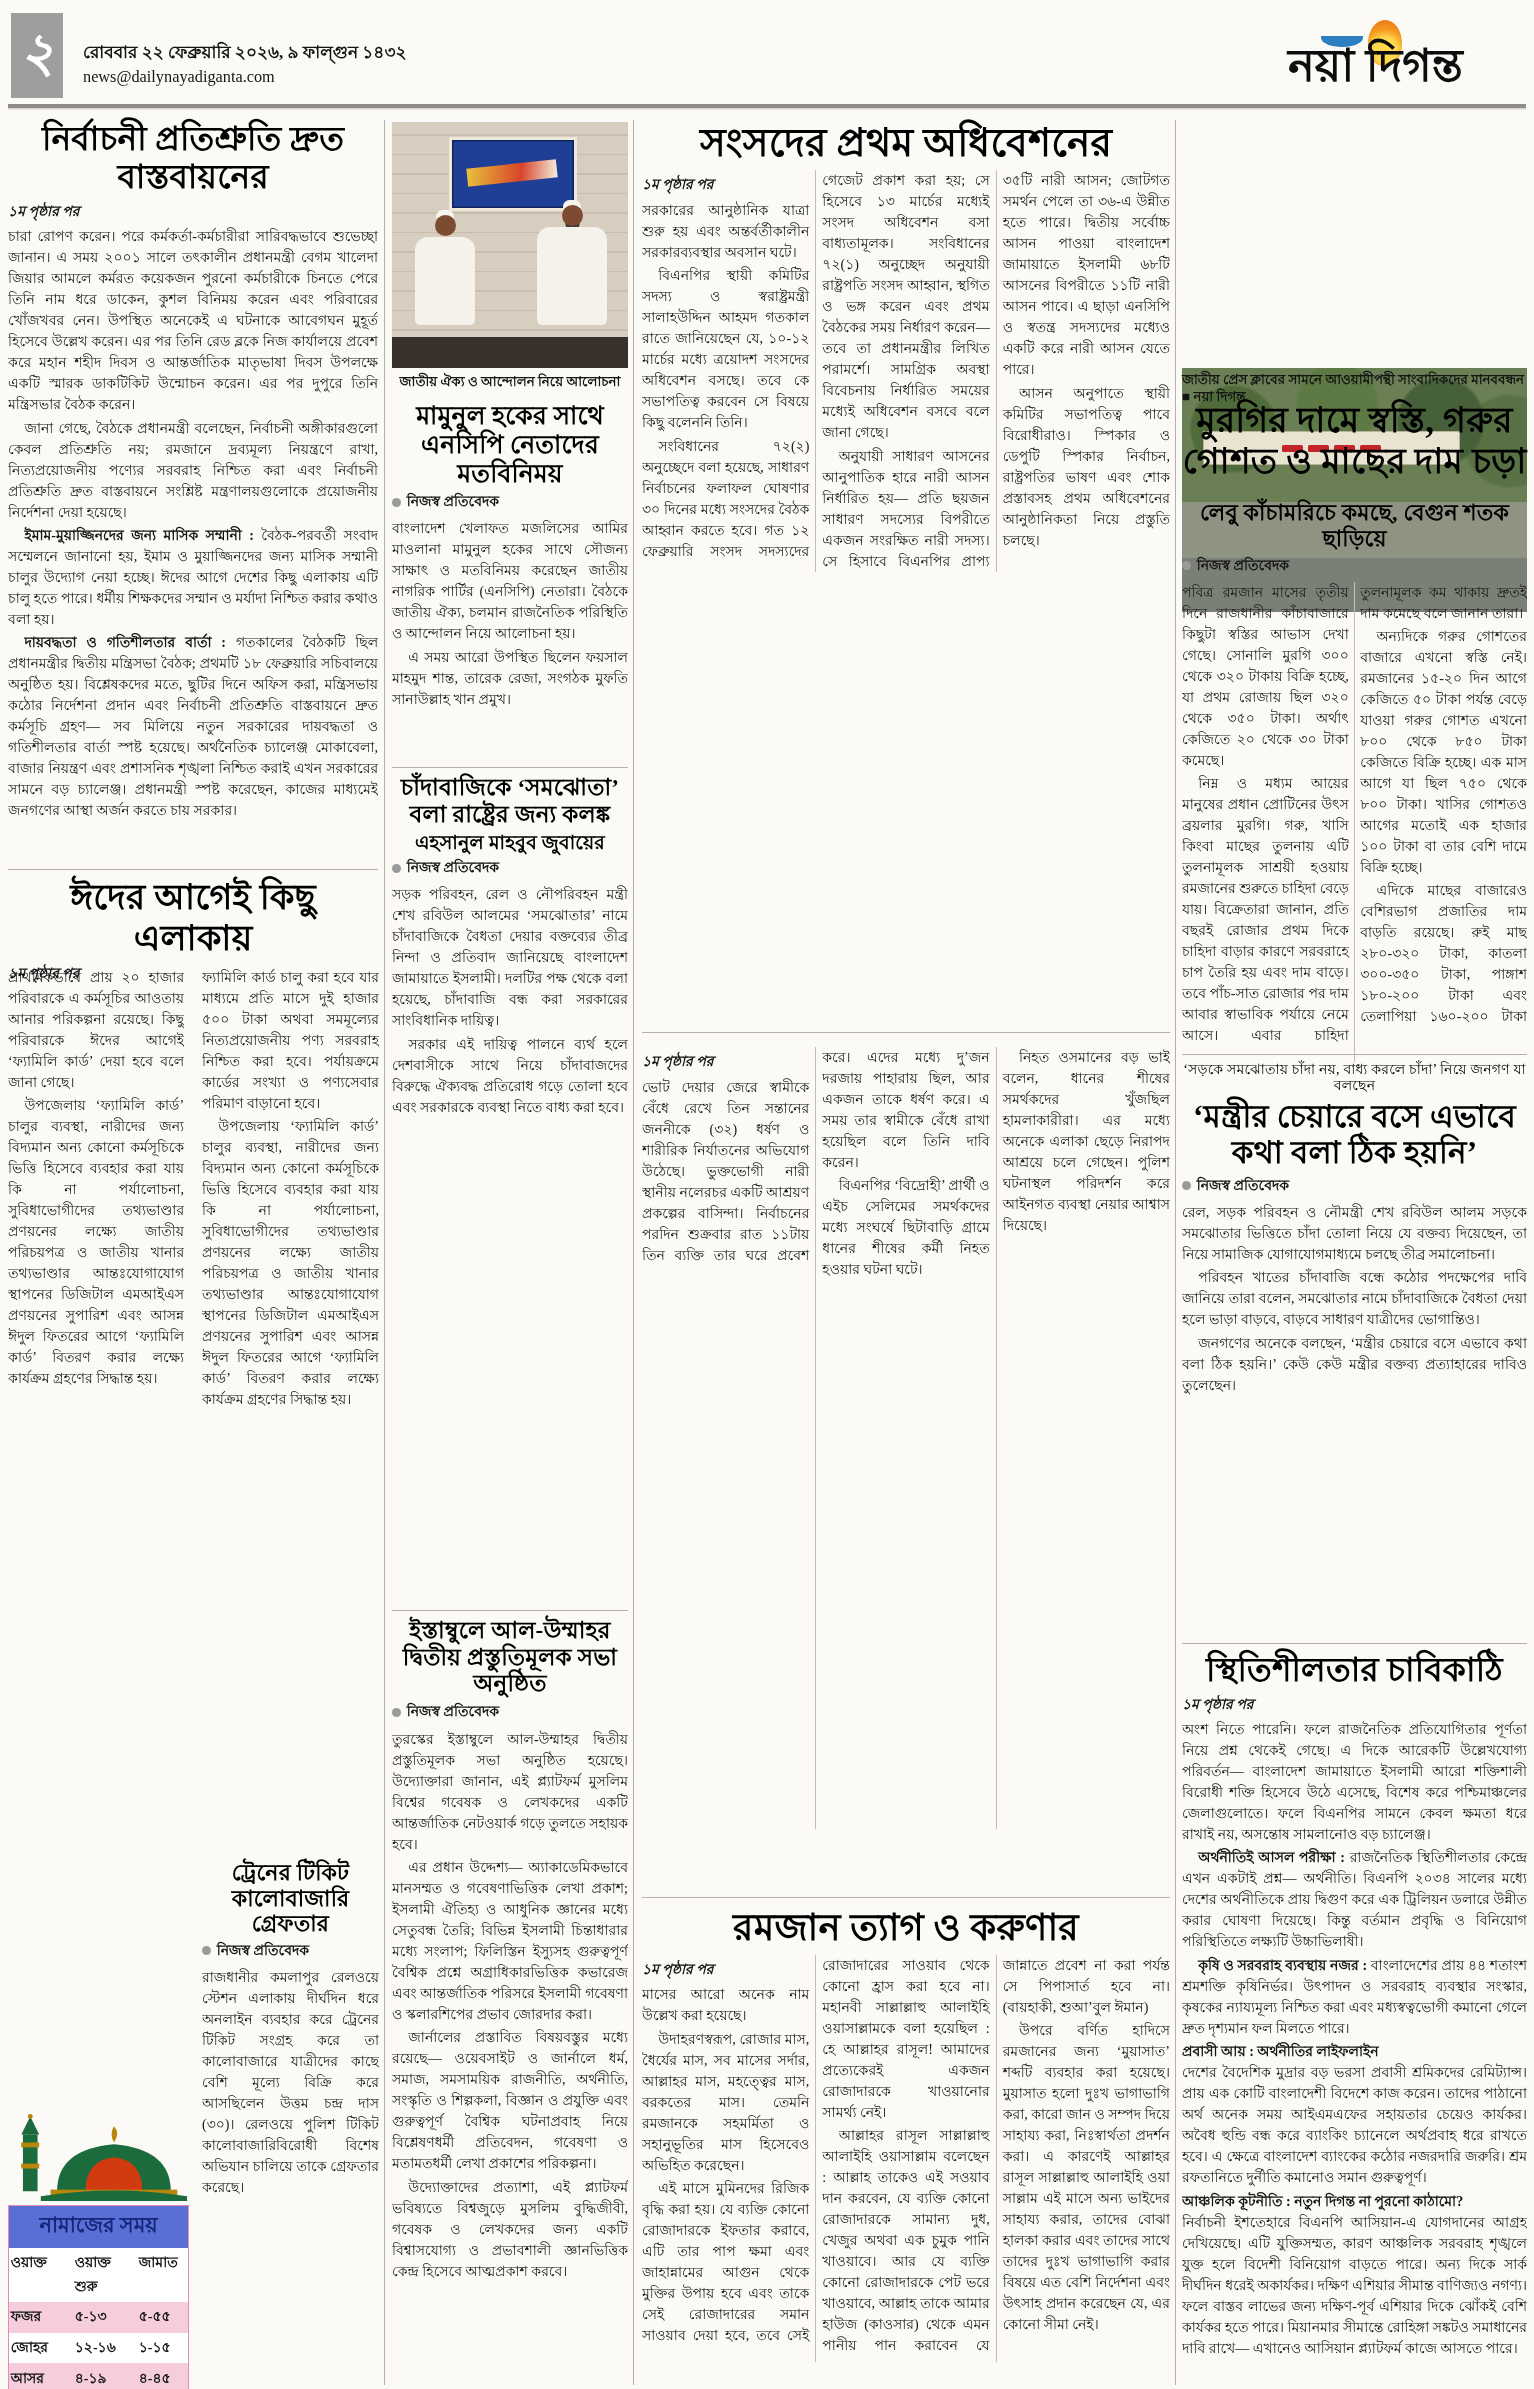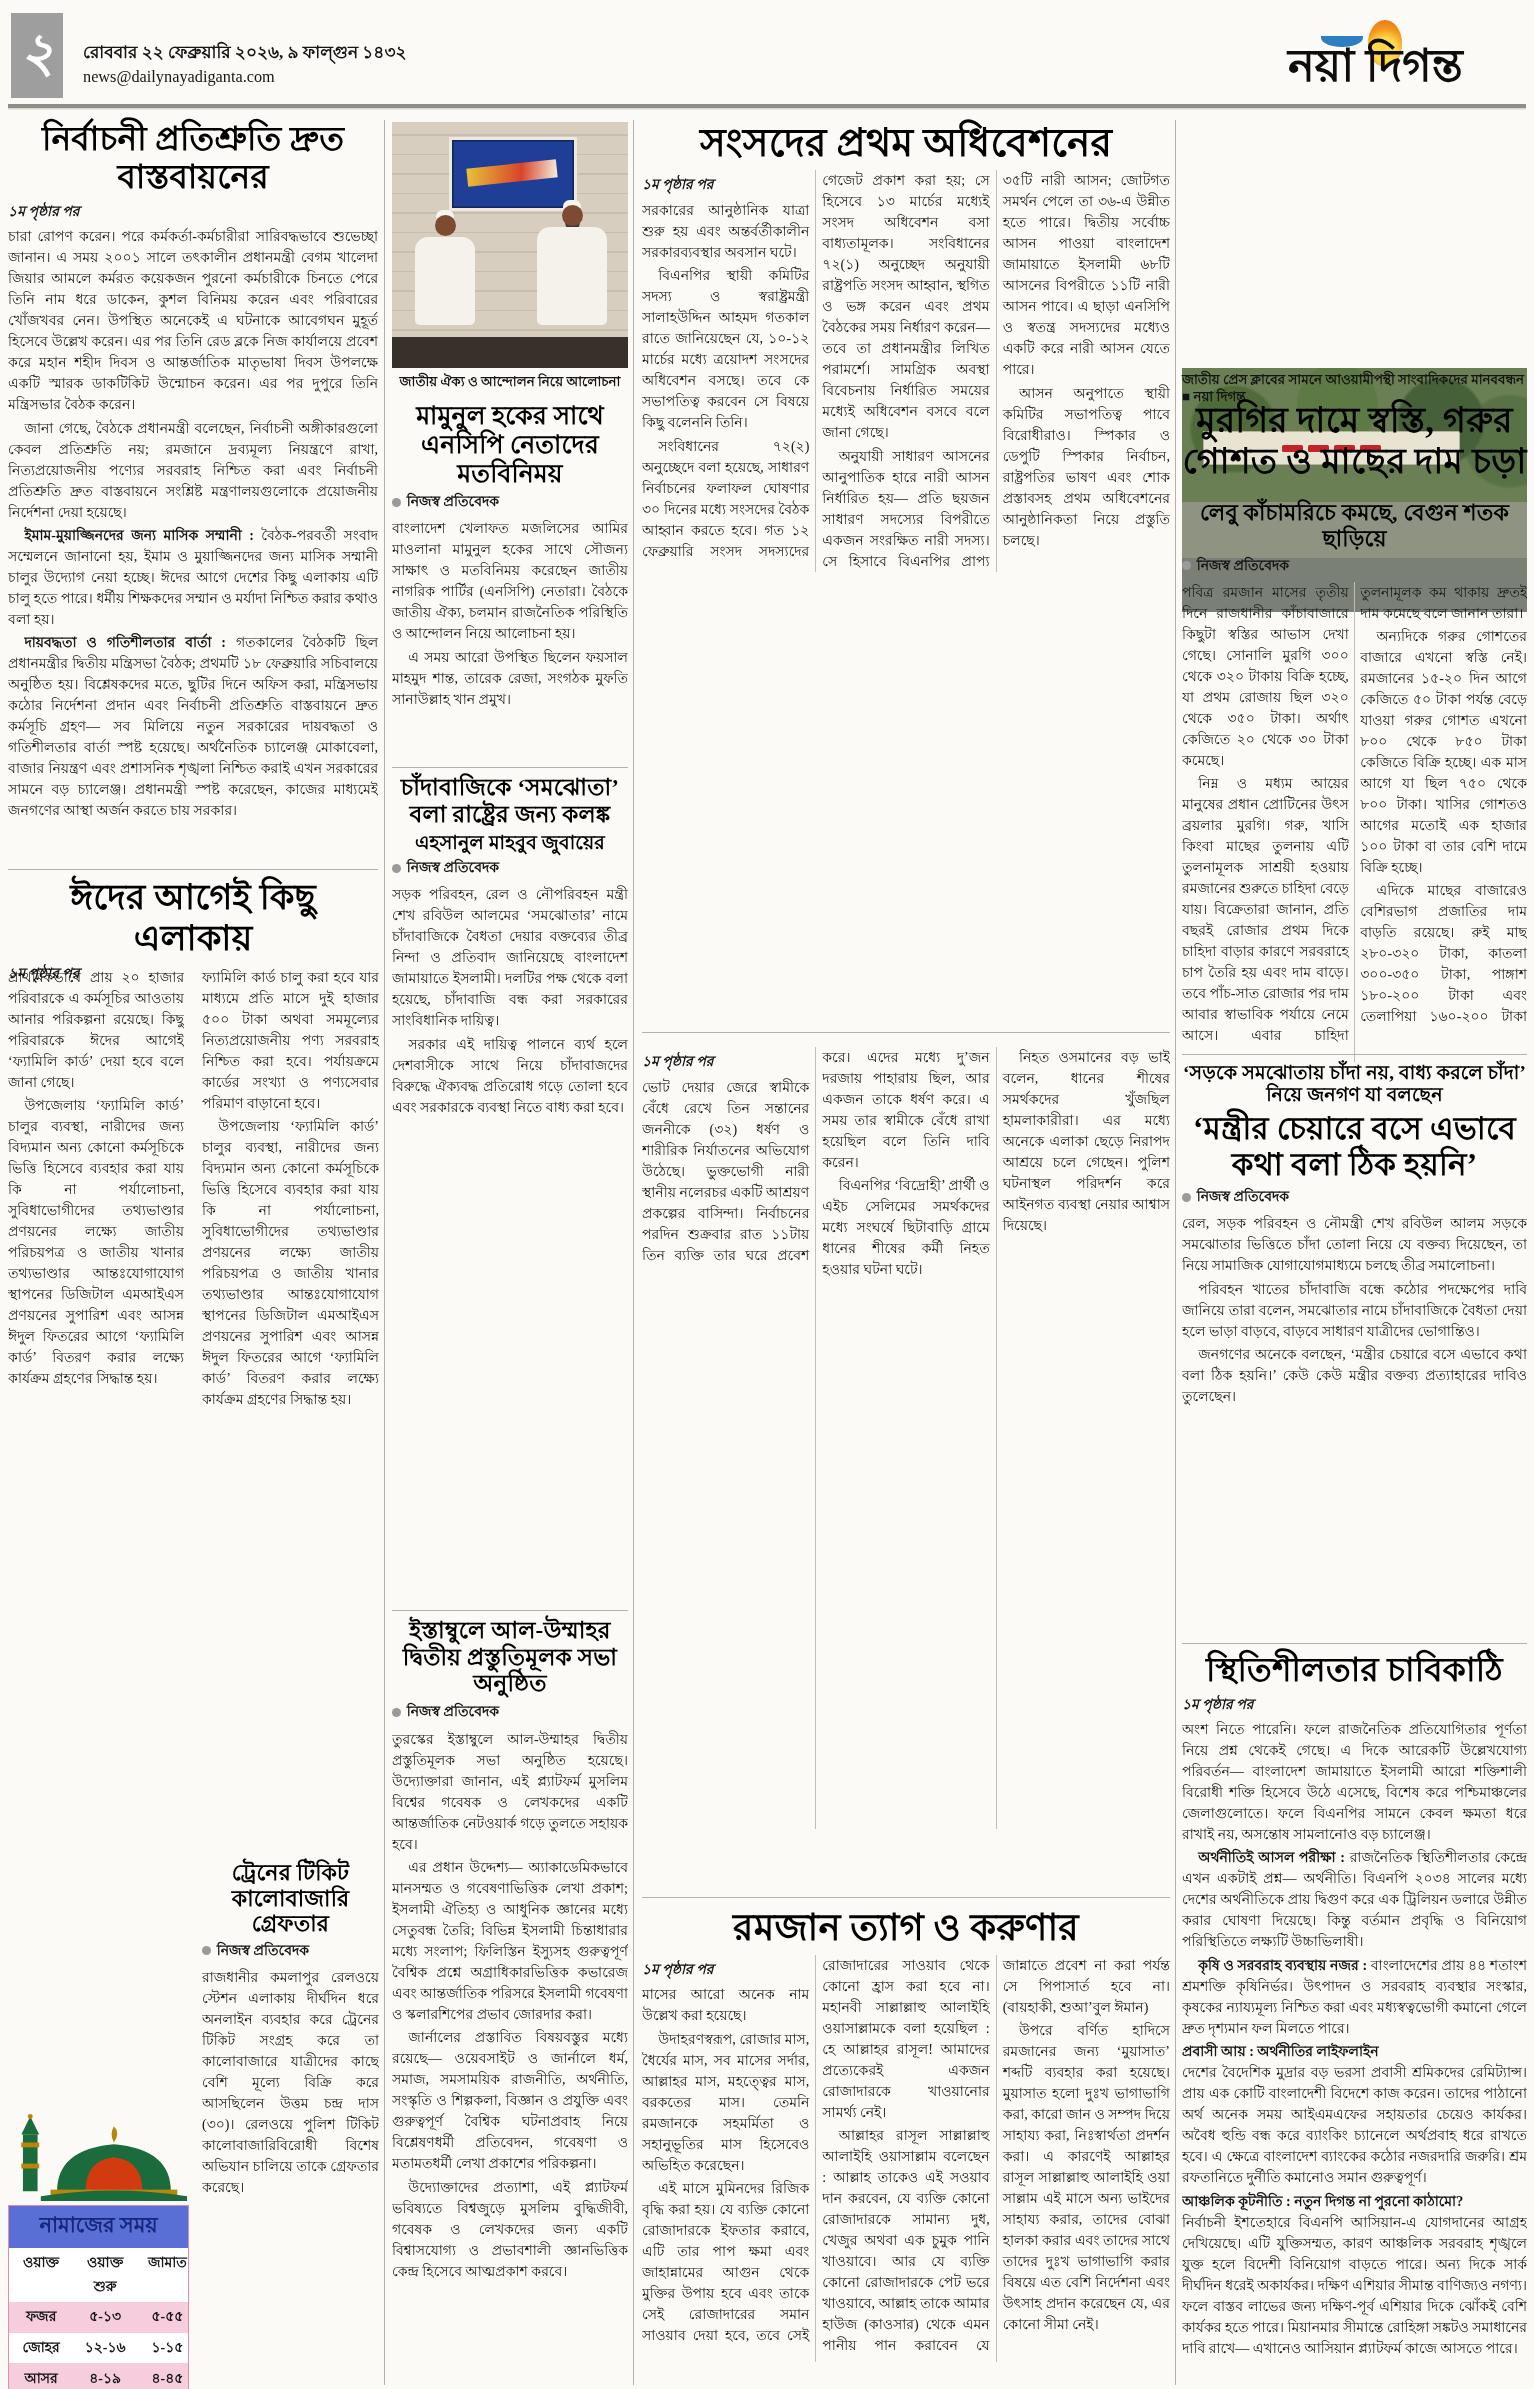--- a/index.html
+++ b/index.html
@@ -52,21 +52,21 @@
     border:1.6px solid #b8b29a;display:flex;align-items:center;justify-content:center;gap:4.9px}
   .pb-banner i{display:block;width:21px;height:7.3px;background:#c3242a;border-radius:1.6px}
   .person{position:absolute;bottom:14%;width:21px}
   .person .h{width:10.6px;height:10.6px;border-radius:50%;background:#7d4e33;margin:0 auto 0.8px}
   .person .b{width:18px;height:36px;border-radius:6.5px 6.5px 1.6px 1.6px;margin:0 auto}
   .c-w .b{background:#efece1}.c-k .b{background:#23262d}.c-r .b{background:#bf2d24}
   .c-n .b{background:#2c3f69}.c-s .b{background:#ddd0ac}.c-p .b{background:#cfd4de}
   
   .pbox{border:1.6px solid #e48bb0;background:#fff}
   .pbox .title{background:#5a6fd6;color:#15277d;font-weight:800;font-size:21px;text-align:center;padding:3.3px 0}
-  .prow{display:flex;font-weight:700;font-size:14px;text-align:center}
+  .prow{display:flex;font-weight:700;font-size:14px;}
   .prow>span{padding:3.3px 1.6px}
   .prow .c1{flex:0 0 34%}.prow .c2{flex:0 0 34%}.prow .c3{flex:0 0 32%}
   .prow.alt{background:#f6cddd}
   .cols2{column-count:2;column-gap:11.4px;column-rule:0.8px solid #c2beb4}
   .cols3{column-count:3;column-gap:13px;column-rule:0.8px solid #c2beb4}
 </style>
 </head>
 <body>
 
 <div class="abs pagenum" style="left:11.4px;top:13px;width:52px;height:85px">২</div>
@@ -297,21 +297,21 @@
     <p>নিম্ন ও মধ্যম আয়ের মানুষের প্রধান প্রোটিনের উৎস ব্রয়লার মুরগি। গরু, খাসি কিংবা মাছের তুলনায় এটি তুলনামূলক সাশ্রয়ী হওয়ায় রমজানের শুরুতে চাহিদা বেড়ে যায়। বিক্রেতারা জানান, প্রতি বছরই রোজার প্রথম দিকে চাহিদা বাড়ার কারণে সরবরাহে চাপ তৈরি হয় এবং দাম বাড়ে। তবে পাঁচ-সাত রোজার পর দাম আবার স্বাভাবিক পর্যায়ে নেমে আসে। এবার চাহিদা তুলনামূলক কম থাকায় দ্রুতই দাম কমেছে বলে জানান তারা।</p>
     <p>অন্যদিকে গরুর গোশতের বাজারে এখনো স্বস্তি নেই। রমজানের ১৫-২০ দিন আগে কেজিতে ৫০ টাকা পর্যন্ত বেড়ে যাওয়া গরুর গোশত এখনো ৮০০ থেকে ৮৫০ টাকা কেজিতে বিক্রি হচ্ছে। এক মাস আগে যা ছিল ৭৫০ থেকে ৮০০ টাকা। খাসির গোশতও আগের মতোই এক হাজার ১০০ টাকা বা তার বেশি দামে বিক্রি হচ্ছে।</p>
     <p>এদিকে মাছের বাজারেও বেশিরভাগ প্রজাতির দাম বাড়তি রয়েছে। রুই মাছ ২৮০-৩২০ টাকা, কাতলা ৩০০-৩৫০ টাকা, পাঙ্গাশ ১৮০-২০০ টাকা এবং তেলাপিয়া ১৬০-২০০ টাকা কেজি দরে বিক্রি হচ্ছে। চিংড়ি ৬৫০-৯০০ টাকা কেজি।</p>
 
   </div>
 </div>
 
 <div class="abs hrule" style="left:1182px;top:1054px;width:345px"></div>
 
 <div class="abs" style="left:1182px;top:1062px;width:345px">
-  <div class="hl" style="font-size:19px;font-weight:700">‘সড়কে সমঝোতায় চাঁদা নয়, বাধ্য করলে চাঁদা’ নিয়ে জনগণ যা বলছেন</div>
+  <div class="hl" style="font-size:14px;font-weight:400">‘সড়কে সমঝোতায় চাঁদা নয়, বাধ্য করলে চাঁদা’ নিয়ে জনগণ যা বলছেন</div>
   <div class="hl" style="font-size:31px;margin-top:4.9px">‘মন্ত্রীর চেয়ারে বসে এভাবে কথা বলা ঠিক হয়নি’</div>
   <div class="byline">
       <span class="dot"></span>
       <span>নিজস্ব প্রতিবেদক</span>
     </div>
   <div class="bodytext" style="height:383px">
     <p class="nofirst">রেল, সড়ক পরিবহন ও নৌমন্ত্রী শেখ রবিউল আলম সড়কে সমঝোতার ভিত্তিতে চাঁদা তোলা নিয়ে যে বক্তব্য দিয়েছেন, তা নিয়ে সামাজিক যোগাযোগমাধ্যমে চলছে তীব্র সমালোচনা।</p>
     <p>পরিবহন খাতের চাঁদাবাজি বন্ধে কঠোর পদক্ষেপের দাবি জানিয়ে তারা বলেন, সমঝোতার নামে চাঁদাবাজিকে বৈধতা দেয়া হলে ভাড়া বাড়বে, বাড়বে সাধারণ যাত্রীদের ভোগান্তিও।</p>
     <p>জনগণের অনেকে বলছেন, ‘মন্ত্রীর চেয়ারে বসে এভাবে কথা বলা ঠিক হয়নি।’ কেউ কেউ মন্ত্রীর বক্তব্য প্রত্যাহারের দাবিও তুলেছেন।</p>
   </div>

